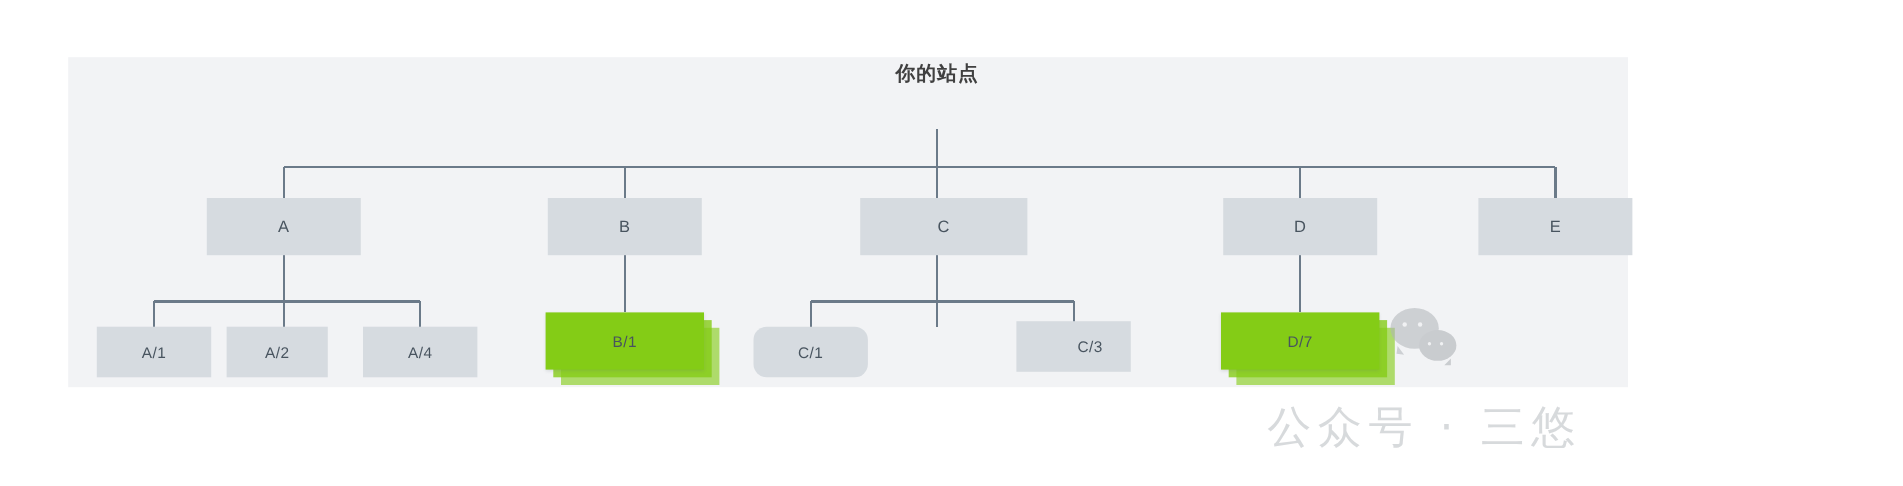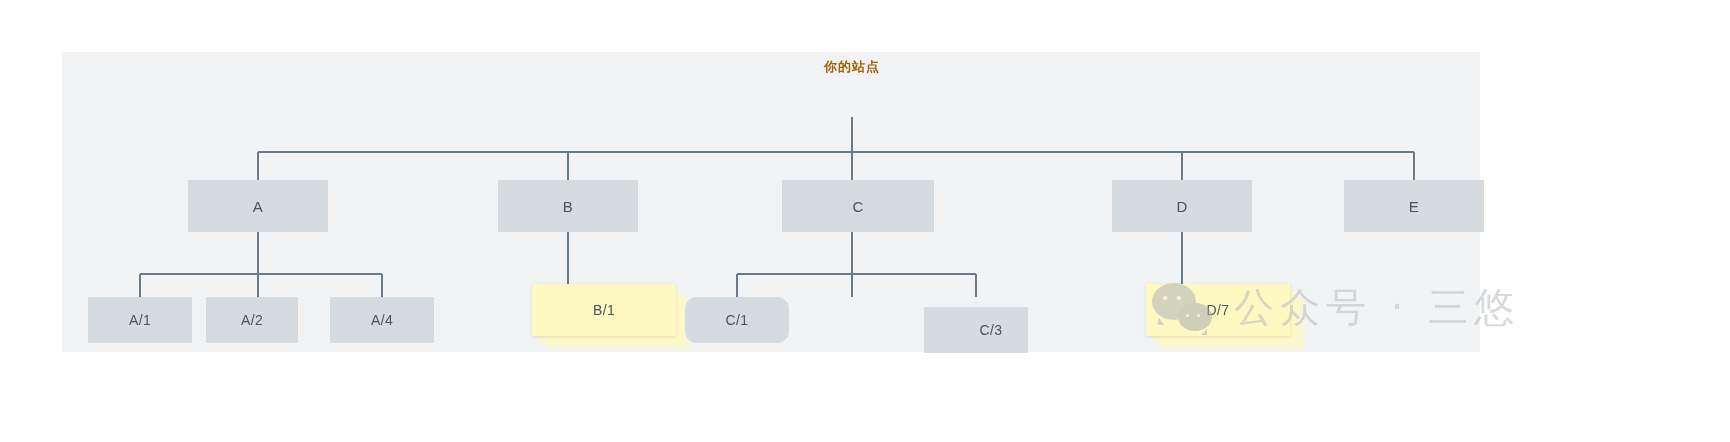--- a/index.html
+++ b/index.html
@@ -40,60 +40,60 @@
     color: #48545f;
     display: flex;
     align-items: center;
     justify-content: center;
     font-size: 15px;
     letter-spacing: 0.4px;
     box-sizing: border-box;
   }
   .node.root {
     background: transparent;
-    color: #a16207;
+    color: #404040;
     font-weight: bold;
-    font-size: 13px;
+    font-size: 18px;
     letter-spacing: 1px;
   }
   .node.leaf {
     font-size: 14px;
   }
 
   
   .stack {
     position: absolute;
   }
   .stack .sheet {
     position: absolute;
-    background: #fef9c3;
+    background: #84cc16;
     box-sizing: border-box;
-    margin-left: 36px;
   }
   .stack .sheet.s2 { left: 14px; top: 14px; opacity: .62; }
   .stack .sheet.s1 { left: 7px;  top: 7px;  opacity: .80; }
   .stack .sheet.top {
     left: 0; top: 0;
     display: flex;
     align-items: center;
     justify-content: center;
     color: #48545f;
     font-size: 14px;
     letter-spacing: .4px;
     box-shadow: 0 1px 3px rgba(90,100,112,.18);
   }
 
   
   #watermark {
     position: absolute;
     display: flex;
     align-items: center;
-    gap: 20px;
+    gap: 31px;
     opacity: .55;
     pointer-events: none;
+    flex-direction: column;
   }
   #watermark .wm-text {
     font-size: 40px;
     color: #b8bcc0;
     letter-spacing: 6px;
     white-space: nowrap;
     font-family: "DejaVu Sans", sans-serif;
   }
   .wechat-mark {
     position: relative;
@@ -191,21 +191,21 @@
   <div class="node leaf" style="left:144px; top:245px; width:92px; height:46px;">A/2</div>
   <div class="node leaf" style="left:268px; top:245px; width:104px; height:46px;">A/4</div>
 
   <div class="stack" style="left:434px; top:232px; width:144px; height:52px;">
     <div class="sheet s2" style="width:144px; height:52px;"></div>
     <div class="sheet s1" style="width:144px; height:52px;"></div>
     <div class="sheet top" style="width:144px; height:52px;">B/1</div>
   </div>
 
   <div class="node leaf" style="left:623px; top:245px; width:104px; height:46px;border-radius:12px;">C/1</div>
-  <div class="node leaf" style="left:862px; top:255px; width:104px; height:46px;padding-left:30px;">C/3</div>
+  <div class="node leaf" style="left:862px; top:240px; width:104px; height:46px;padding-left:30px;">C/3</div>
 
   <div class="stack" style="left:1048px; top:232px; width:144px; height:52px;">
     <div class="sheet s2" style="width:144px; height:52px;"></div>
     <div class="sheet s1" style="width:144px; height:52px;"></div>
     <div class="sheet top" style="width:144px; height:52px;">D/7</div>
   </div>
 
   <div id="watermark" style="left:1090px; top:228px;">
     <div class="wechat-mark">
       <div class="bub big"></div>

